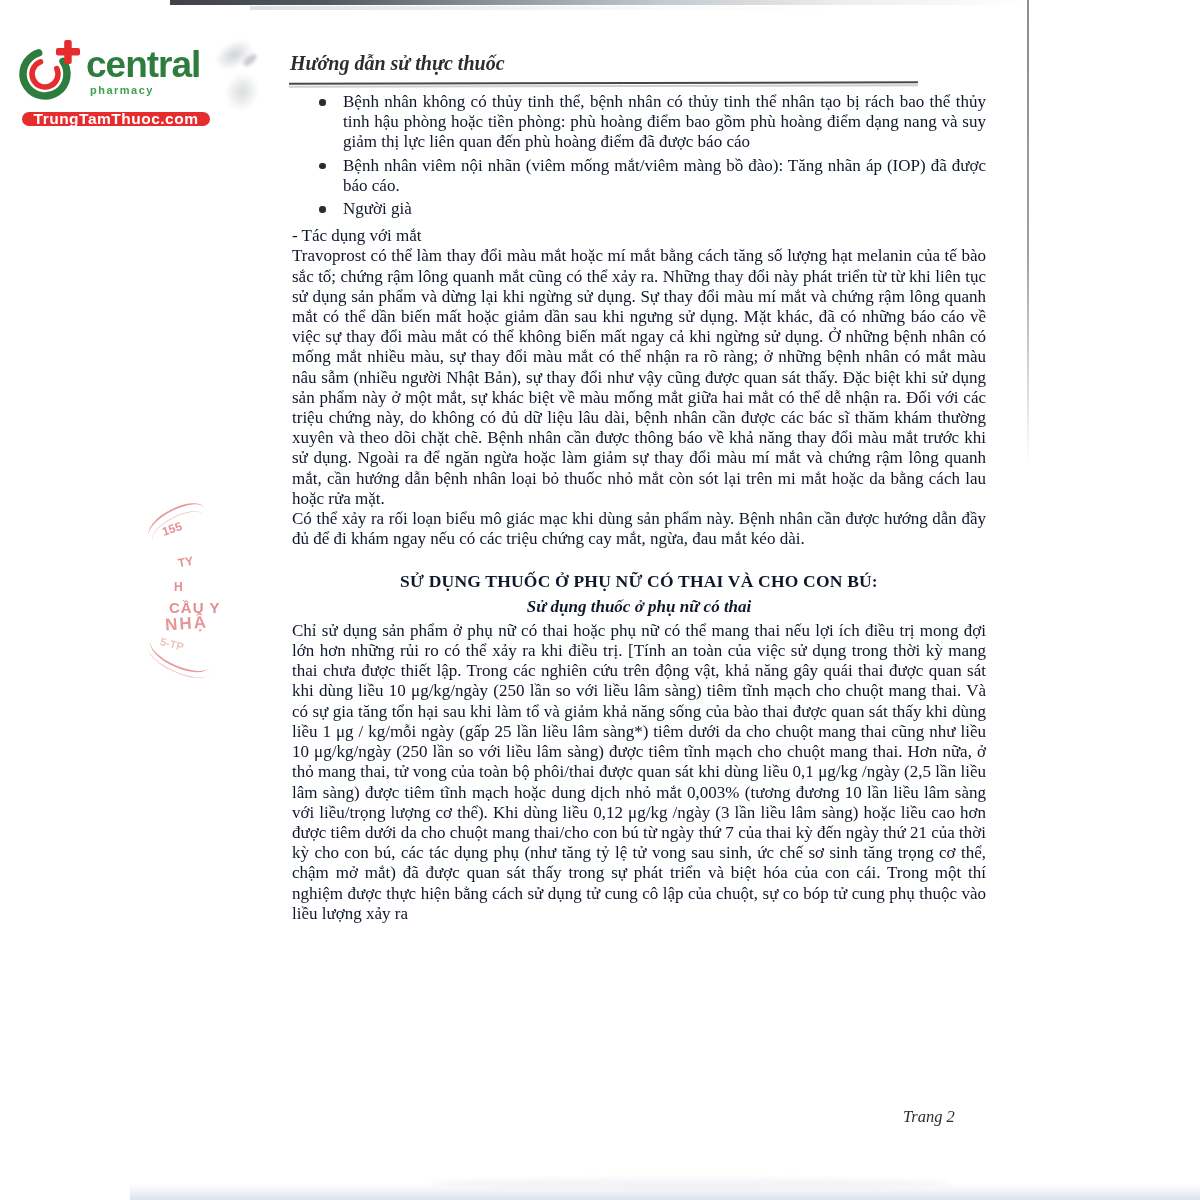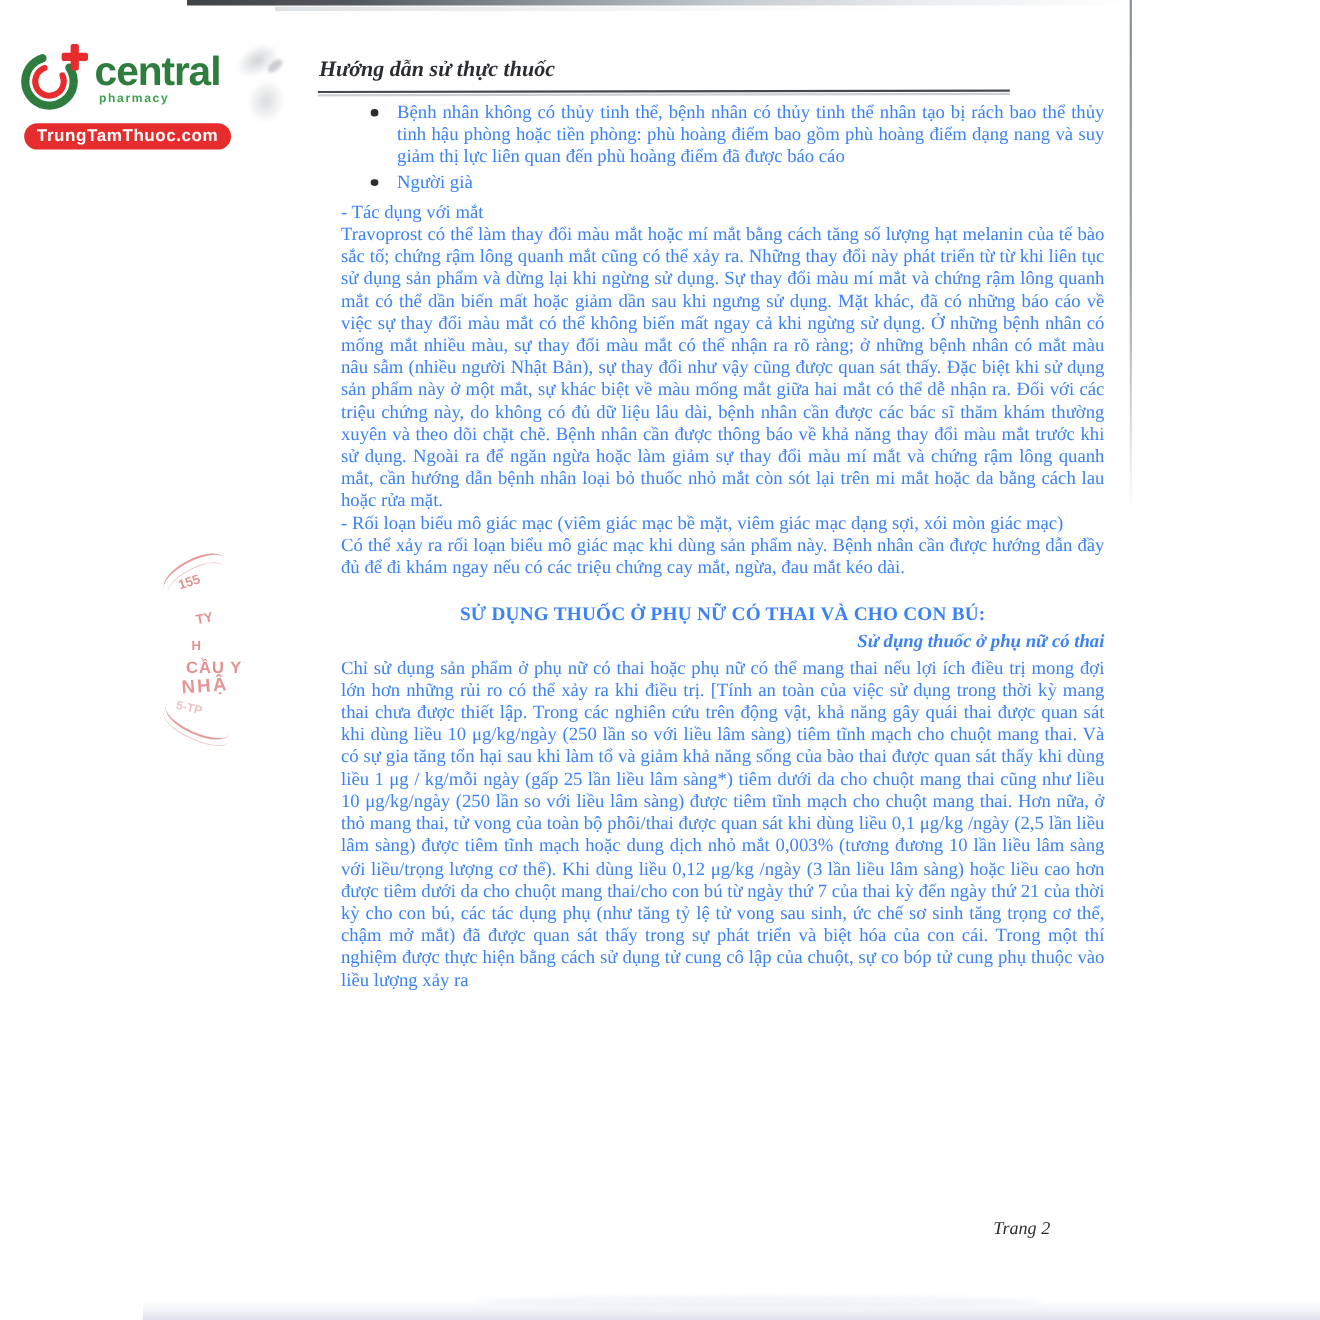--- a/index.html
+++ b/index.html
@@ -23,21 +23,21 @@
   .smudge.s2{left:225px;top:72px;width:34px;height:40px;transform:rotate(15deg);
     background:radial-gradient(ellipse at center,rgba(130,136,142,0.30),rgba(130,136,142,0) 70%);}
   .smudge.s3{left:242px;top:56px;width:16px;height:8px;background:rgba(110,116,122,0.35);transform:rotate(-40deg);}
 
   
   .logo-mark{position:absolute;left:16px;top:36px;}
   .brand-name{position:absolute;left:86px;top:44px;font-family:"Liberation Sans",sans-serif;
     font-weight:bold;font-size:37px;letter-spacing:-1px;color:#2E7D3E;}
   .brand-tagline{position:absolute;left:90px;top:84px;font-family:"Liberation Sans",sans-serif;
     font-weight:bold;font-size:11px;letter-spacing:1.5px;color:#3FA14F;}
-  .site-pill{position:absolute;left:22px;top:112px;width:188px;height:24px;border-radius:12px;
+  .site-pill{position:absolute;left:22px;top:112px;width:188px;height:14px;border-radius:12px;
     background:#E62C2C;display:flex;align-items:center;justify-content:center;}
   .site-pill span{font-family:"Liberation Sans",sans-serif;font-weight:bold;font-size:15.5px;
     color:#ffffff;letter-spacing:0.5px;}
 
   
   .doc-header{position:absolute;left:290px;top:52px;font-size:20px;font-weight:bold;font-style:italic;color:#2b2e31;}
   .header-rule{position:absolute;left:289px;top:82px;width:629px;height:2px;background:#46494d;
     box-shadow:0 3px 0 rgba(125,130,136,0.38);transform:rotate(-0.12deg);}
 
   
@@ -50,29 +50,29 @@
   .stamp .fty{left:40px;top:55px;font-size:12px;transform:rotate(-10deg);}
   .stamp .fh{left:36px;top:80px;font-size:12px;}
   .stamp .fcau{left:31px;top:99px;font-size:15px;letter-spacing:1px;}
   .stamp .fnha{left:27px;top:114px;font-size:17px;letter-spacing:2px;transform:rotate(-4deg);color:rgba(205,65,65,0.55);}
   .stamp .ftp{left:22px;top:138px;font-size:11px;transform:rotate(14deg);opacity:.55;}
   .stamp .arc.a3{left:10px;top:140px;width:64px;height:26px;border-bottom-width:2.5px;transform:rotate(24deg);}
   .stamp .arc.a4{left:8px;top:148px;width:66px;height:24px;border-bottom-width:1.5px;transform:rotate(24deg);opacity:.6;}
 
   
   .column{position:absolute;left:292px;top:92px;width:694px;
-    font-size:17px;line-height:20.2px;text-align:justify;color:#3b82f6;margin-left:18px;}
+    font-size:17px;line-height:20.2px;text-align:justify;color:#0f172a;}
   ul.bullets{list-style:none;margin:0;padding:0;}
   ul.bullets li{position:relative;padding-left:51px;margin-bottom:3px;}
   ul.bullets .dot{position:absolute;left:27px;top:7px;width:6.5px;height:6.5px;border-radius:50%;background:#2a2d30;}
   .dash-note{margin:0;}
   .dash-note.first{margin-top:7px;}
   .para{margin:0;}
   .section-heading{margin:22px 0 0 0;font-size:17.5px;font-weight:bold;letter-spacing:0.2px;text-align:center;}
-  .sub-heading{margin:5px 0 0 0;font-size:17px;font-weight:bold;font-style:italic;text-align:right;}
+  .sub-heading{margin:5px 0 0 0;font-size:17px;font-weight:bold;font-style:italic;text-align:center;}
   .para.last{margin-top:4px;}
 
   .page-number{position:absolute;left:903px;top:1107px;font-size:16.5px;font-style:italic;color:#2b2e31;}
 </style>
 </head>
 <body>
 
 <div id="page">
 
   <div class="top-bar"></div>
@@ -119,27 +119,30 @@
   </div>
 
   <div class="column">
     <ul class="bullets">
       <li>
         <span class="dot"></span>
         <span>Bệnh nhân không có thủy tinh thể, bệnh nhân có thủy tinh thể nhân tạo bị rách bao thể thủy tinh hậu phòng hoặc tiền phòng: phù hoàng điểm bao gồm phù hoàng điểm dạng nang và suy giảm thị lực liên quan đến phù hoàng điểm đã được báo cáo</span>
       </li>
       <li>
         <span class="dot"></span>
+        <span>Bệnh nhân viêm nội nhãn (viêm mống mắt/viêm màng bồ đào): Tăng nhãn áp (IOP) đã được báo cáo.</span>
+      </li>
+      <li>
+        <span class="dot"></span>
         <span>Người già</span>
       </li>
     </ul>
 
     <p class="dash-note first">- Tác dụng với mắt</p>
     <p class="para">Travoprost có thể làm thay đổi màu mắt hoặc mí mắt bằng cách tăng số lượng hạt melanin của tế bào sắc tố; chứng rậm lông quanh mắt cũng có thể xảy ra. Những thay đổi này phát triển từ từ khi liên tục sử dụng sản phẩm và dừng lại khi ngừng sử dụng. Sự thay đổi màu mí mắt và chứng rậm lông quanh mắt có thể dần biến mất hoặc giảm dần sau khi ngưng sử dụng. Mặt khác, đã có những báo cáo về việc sự thay đổi màu mắt có thể không biến mất ngay cả khi ngừng sử dụng. Ở những bệnh nhân có mống mắt nhiều màu, sự thay đổi màu mắt có thể nhận ra rõ ràng; ở những bệnh nhân có mắt màu nâu sẫm (nhiều người Nhật Bản), sự thay đổi như vậy cũng được quan sát thấy. Đặc biệt khi sử dụng sản phẩm này ở một mắt, sự khác biệt về màu mống mắt giữa hai mắt có thể dễ nhận ra. Đối với các triệu chứng này, do không có đủ dữ liệu lâu dài, bệnh nhân cần được các bác sĩ thăm khám thường xuyên và theo dõi chặt chẽ. Bệnh nhân cần được thông báo về khả năng thay đổi màu mắt trước khi sử dụng. Ngoài ra để ngăn ngừa hoặc làm giảm sự thay đổi màu mí mắt và chứng rậm lông quanh mắt, cần hướng dẫn bệnh nhân loại bỏ thuốc nhỏ mắt còn sót lại trên mi mắt hoặc da bằng cách lau hoặc rửa mặt.</p>
-    <p class="dash-note">- Rối loạn biểu mô giác mạc (viêm giác mạc bề mặt, viêm giác mạc dạng sợi, xói mòn giác mạc)</p>
     <p class="para">Có thể xảy ra rối loạn biểu mô giác mạc khi dùng sản phẩm này. Bệnh nhân cần được hướng dẫn đầy đủ để đi khám ngay nếu có các triệu chứng cay mắt, ngừa, đau mắt kéo dài.</p>
 
     <p class="section-heading">SỬ DỤNG THUỐC Ở PHỤ NỮ CÓ THAI VÀ CHO CON BÚ:</p>
     <p class="sub-heading">Sử dụng thuốc ở phụ nữ có thai</p>
     <p class="para last">Chỉ sử dụng sản phẩm ở phụ nữ có thai hoặc phụ nữ có thể mang thai nếu lợi ích điều trị mong đợi lớn hơn những rủi ro có thể xảy ra khi điều trị. [Tính an toàn của việc sử dụng trong thời kỳ mang thai chưa được thiết lập. Trong các nghiên cứu trên động vật, khả năng gây quái thai được quan sát khi dùng liều 10 μg/kg/ngày (250 lần so với liều lâm sàng) tiêm tĩnh mạch cho chuột mang thai. Và có sự gia tăng tổn hại sau khi làm tổ và giảm khả năng sống của bào thai được quan sát thấy khi dùng liều 1 μg / kg/mỗi ngày (gấp 25 lần liều lâm sàng*) tiêm dưới da cho chuột mang thai cũng như liều 10 μg/kg/ngày (250 lần so với liều lâm sàng) được tiêm tĩnh mạch cho chuột mang thai. Hơn nữa, ở thỏ mang thai, tử vong của toàn bộ phôi/thai được quan sát khi dùng liều 0,1 μg/kg /ngày (2,5 lần liều lâm sàng) được tiêm tĩnh mạch hoặc dung dịch nhỏ mắt 0,003% (tương đương 10 lần liều lâm sàng với liều/trọng lượng cơ thể). Khi dùng liều 0,12 μg/kg /ngày (3 lần liều lâm sàng) hoặc liều cao hơn được tiêm dưới da cho chuột mang thai/cho con bú từ ngày thứ 7 của thai kỳ đến ngày thứ 21 của thời kỳ cho con bú, các tác dụng phụ (như tăng tỷ lệ tử vong sau sinh, ức chế sơ sinh tăng trọng cơ thể, chậm mở mắt) đã được quan sát thấy trong sự phát triển và biệt hóa của con cái. Trong một thí nghiệm được thực hiện bằng cách sử dụng tử cung cô lập của chuột, sự co bóp tử cung phụ thuộc vào liều lượng xảy ra</p>
   </div>
 
   <div class="page-number">Trang 2</div>
 
 </div>

